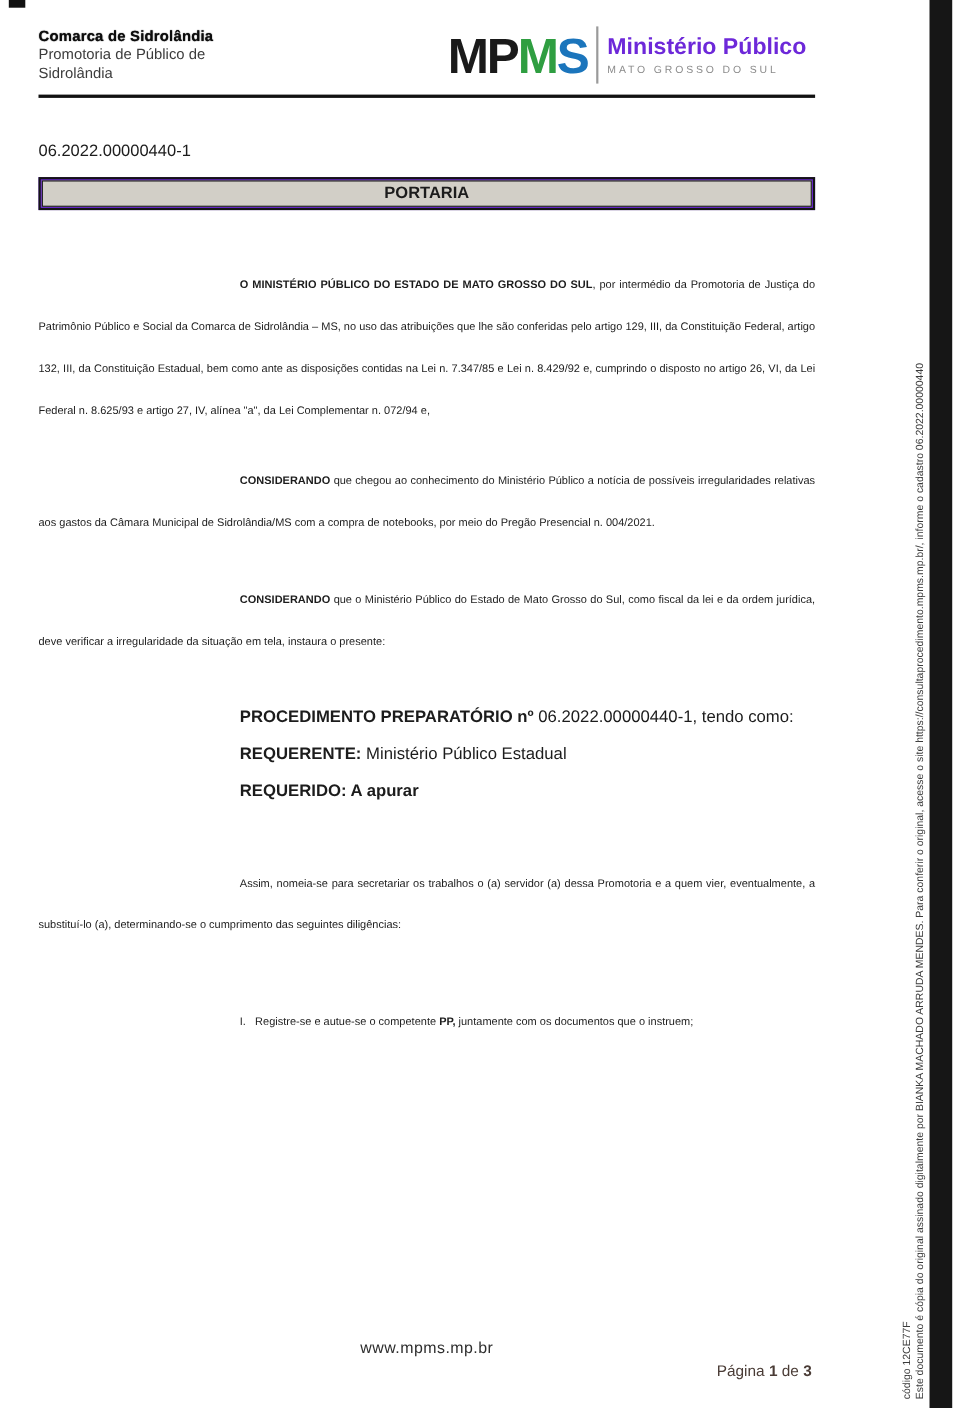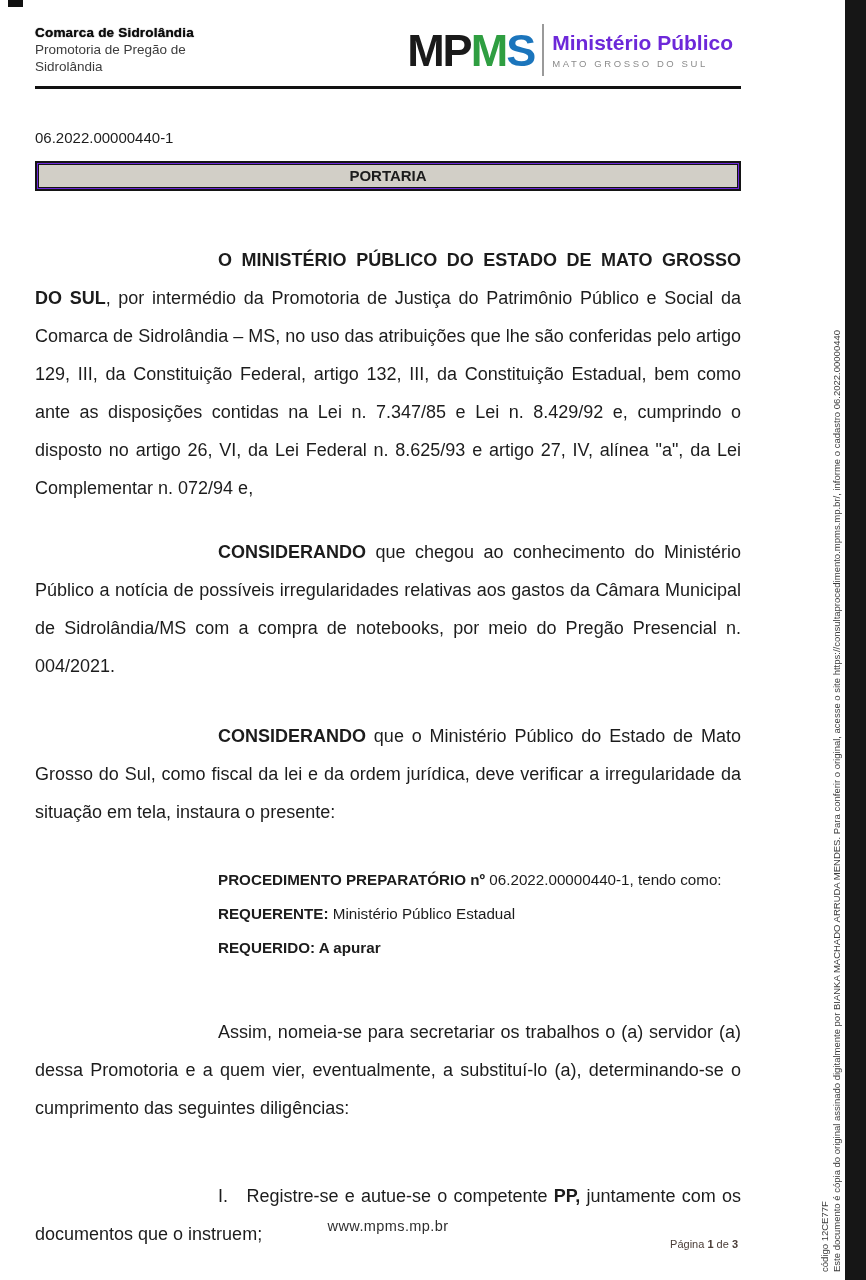--- a/index.html
+++ b/index.html
@@ -32,56 +32,56 @@
   .org-sub{font-size:9.5px;color:#8b8b8b;letter-spacing:2.6px;margin-top:3px;}
   .header-rule{border-bottom:3px solid #111;margin-top:10px;}
 
   
   .doc-number{margin-top:40px;font-size:15px;}
   .banner{margin-top:15px;border:2px solid #141414;background:#6d28d9;}
   .banner-inner{border:1px solid #141414;margin:1px;text-align:center;
     font-weight:bold;font-size:15px;padding:2px 0 3px 0;background:#d2cfc7;}
 
   
-  .para{font-size:18px;line-height:38px;text-align:justify;margin:0;}
+  .para{font-size:10px;line-height:38px;text-align:justify;margin:0;}
   .indent{text-indent:183px;}
   .p-intro{margin-top:50px;}
   .p-c1{margin-top:26px;}
   .p-c2{margin-top:32px;}
   .block{margin-top:32px;margin-left:183px;width:523px;}
   .block .bpara{font-size:15.2px;line-height:34px;text-align:justify;margin:0;}
   .p-assim{margin-top:48px;}
   .p-item{margin-top:50px;}
   .b{font-weight:bold;}
 
   
   .footer-site{position:absolute;left:35px;top:1218px;width:706px;text-align:center;
     font-size:14.5px;color:#2e2e2e;letter-spacing:.4px;}
-  .page-indicator{position:absolute;right:128px;top:1238px;font-size:11px;color:#4a3c36;}
+  .page-indicator{position:absolute;right:128px;top:1238px;font-size:14px;color:#4a3c36;}
 
   
   .vnote{position:absolute;transform:rotate(-90deg);transform-origin:top left;
     font-size:9.5px;color:#3a3a3a;white-space:nowrap;}
   .vnote-main{left:831px;top:1272px;width:1264px;}
   .vnote-code{left:819px;top:1272px;width:120px;}
 </style>
 </head>
 <body>
 
 <div class="page">
 
   <div class="scan-mark"></div>
   <div class="right-bar"></div>
 
   <div class="content">
 
     <div class="header">
       <div class="office">
         <div class="office-name">Comarca de Sidrolândia</div>
-        <div>Promotoria de Pregão de</div>
+        <div>Promotoria de Público de</div>
         <div>Sidrolândia</div>
       </div>
       <div class="logo-group">
         <div class="logo-word"><span class="mp">MP</span><span style="color: rgb(47, 158, 65);">M</span><span style="color: rgb(27, 117, 188);">S</span></div>
         <div class="logo-divider"></div>
         <div class="org-block">
           <div class="org-name">Ministério Público</div>
           <div class="org-sub">MATO GROSSO DO SUL</div>
         </div>
       </div>

